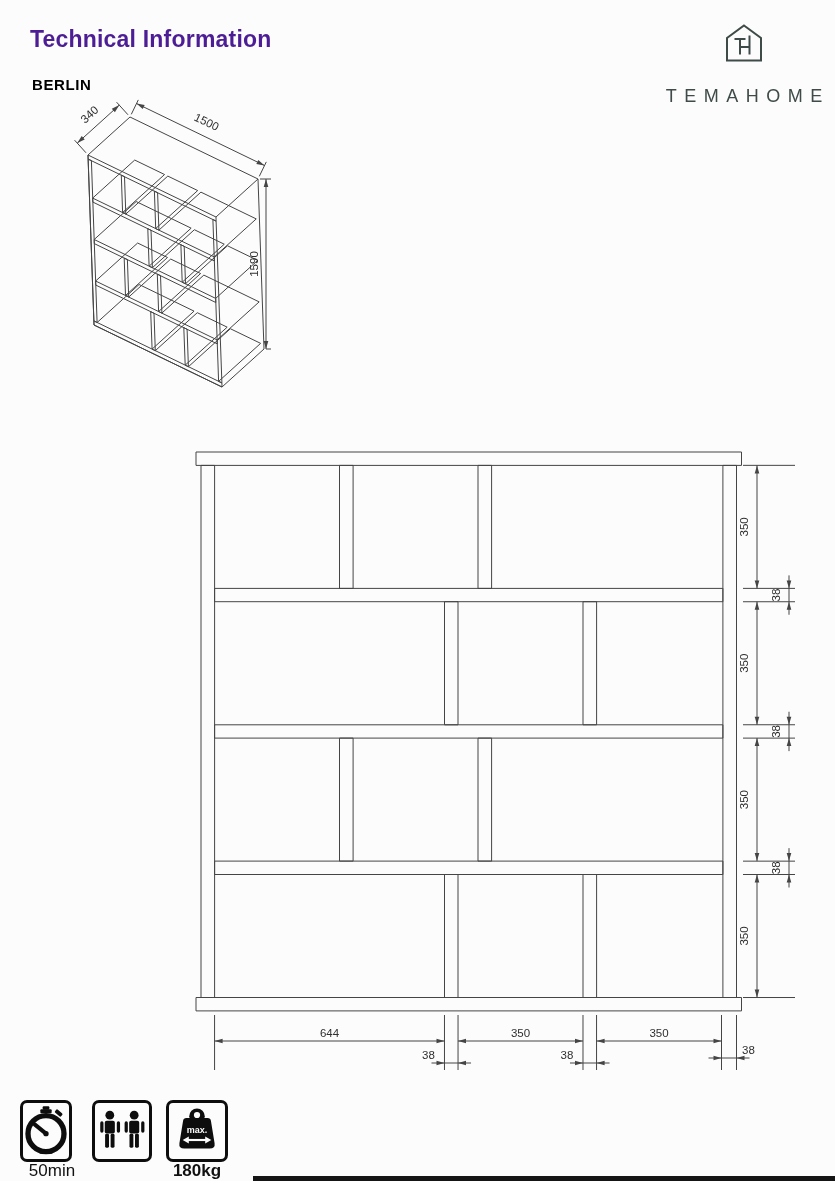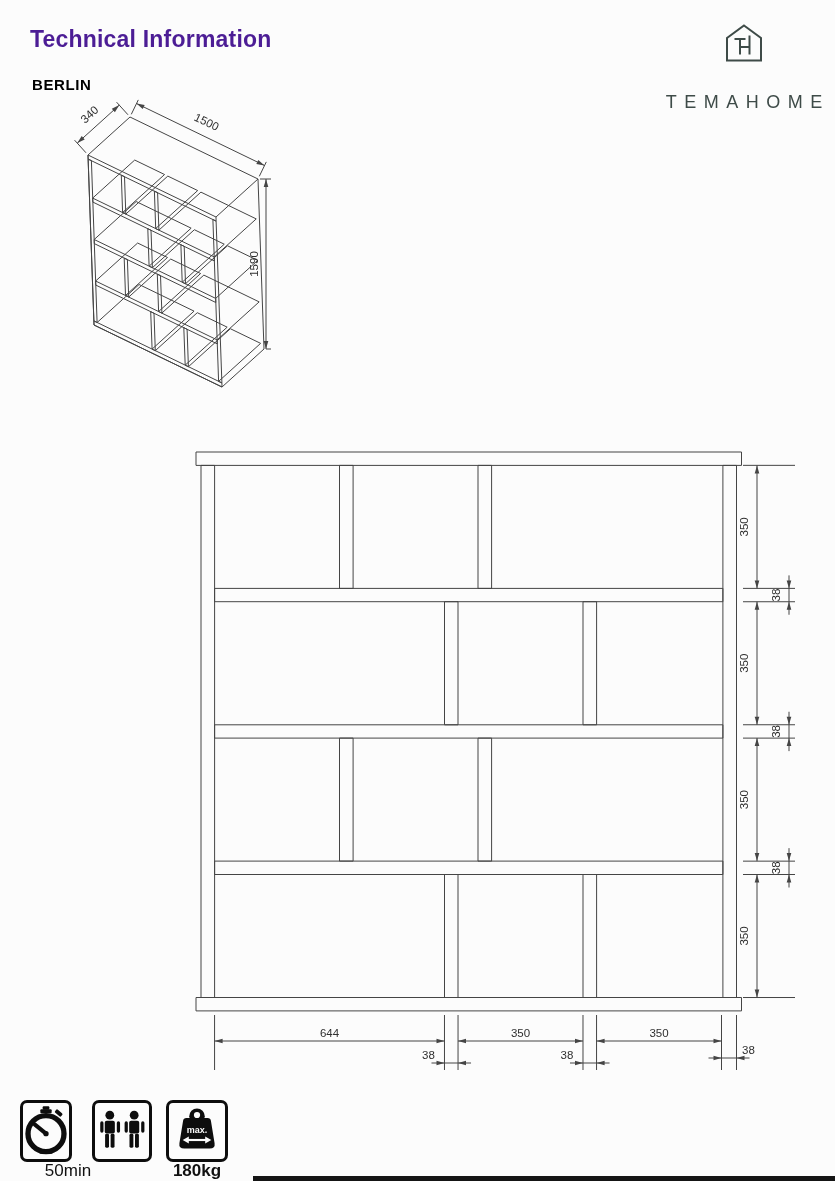--- a/index.html
+++ b/index.html
@@ -2,33 +2,33 @@
 <html><head>
 <meta charset="utf-8">
 <style>
   html,body{margin:0;padding:0;}
   .page{position:relative;width:835px;height:1181px;background:#fcfcfc;overflow:hidden;
         font-family:"Liberation Sans",sans-serif;}
   .title{position:absolute;left:30px;top:26px;font-size:23px;font-weight:700;color:#4c1d95;letter-spacing:.2px;}
   .product{position:absolute;left:32px;top:76px;font-size:15px;font-weight:700;color:#000000;letter-spacing:.6px;text-align:right;}
   .brand{position:absolute;left:664px;top:24px;width:160px;display:flex;flex-direction:column;align-items:center;}
   .brand svg{display:block;}
-  .wordmark{margin-top:30px;font-size:18px;font-weight:500;color:#3e4b48;
+  .wordmark{margin-top:24px;font-size:18px;font-weight:500;color:#3e4b48;
             letter-spacing:7.5px;margin-right:-7.5px;white-space:nowrap;}
   #dwg{position:absolute;left:0;top:0;}
   .ln{fill:none;stroke:#454545;stroke-width:1;}
   .sil{fill:#fcfcfc;stroke:#454545;stroke-width:1;}
   .ar{fill:#454545;stroke:none;}
   .dim{font-family:"Liberation Sans",sans-serif;font-size:11.5px;fill:#2f2f2f;}
   .icons{position:absolute;left:20px;top:1100px;display:flex;align-items:flex-start;}
   .icon-box{box-sizing:border-box;height:62px;border:3px solid #0d0d0d;border-radius:7px;
             display:flex;align-items:center;justify-content:center;background:#fcfcfc;}
   .b1{width:52px;} .b2{width:60px;margin-left:20px;} .b3{width:62px;margin-left:14px;}
   .icon-label{position:absolute;top:1161px;font-size:17px;color:#111;text-align:center;}
-  .l1{left:38px;width:60px;} .l3{left:166px;width:62px;font-weight:bold;}
+  .l1{left:22px;width:60px;} .l3{left:166px;width:62px;font-weight:bold;}
   .edge-bar{position:absolute;left:253px;top:1176px;width:582px;height:5px;background:#151515;}
 </style>
 </head>
 <body>
 
 <div class="page">
 
   <div class="title">Technical Information</div>
   <div class="product">BERLIN</div>
 

